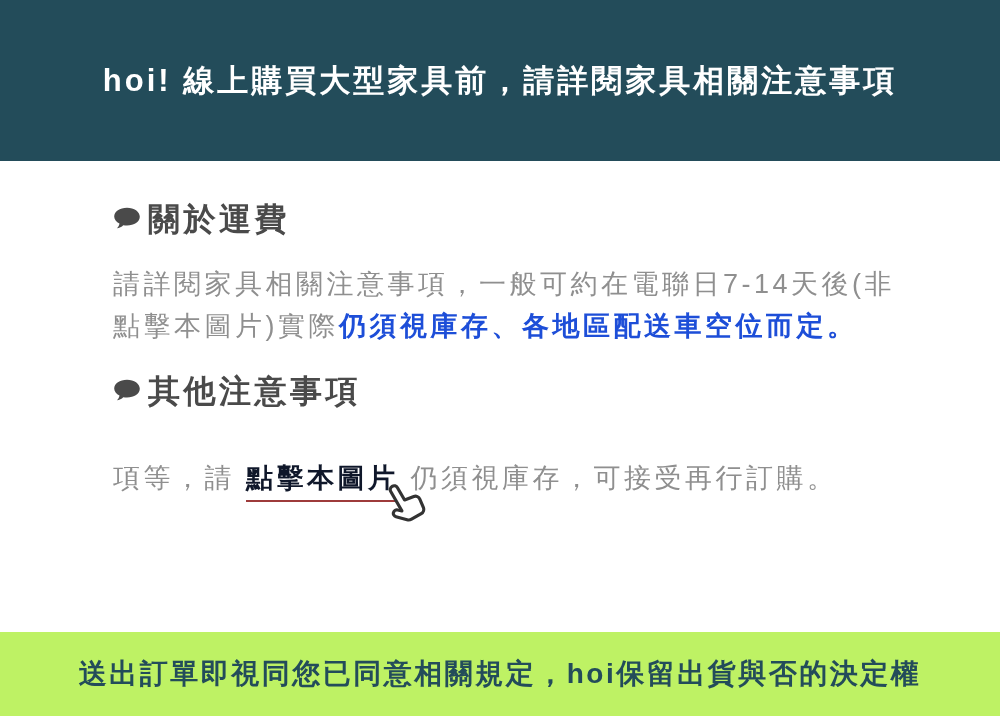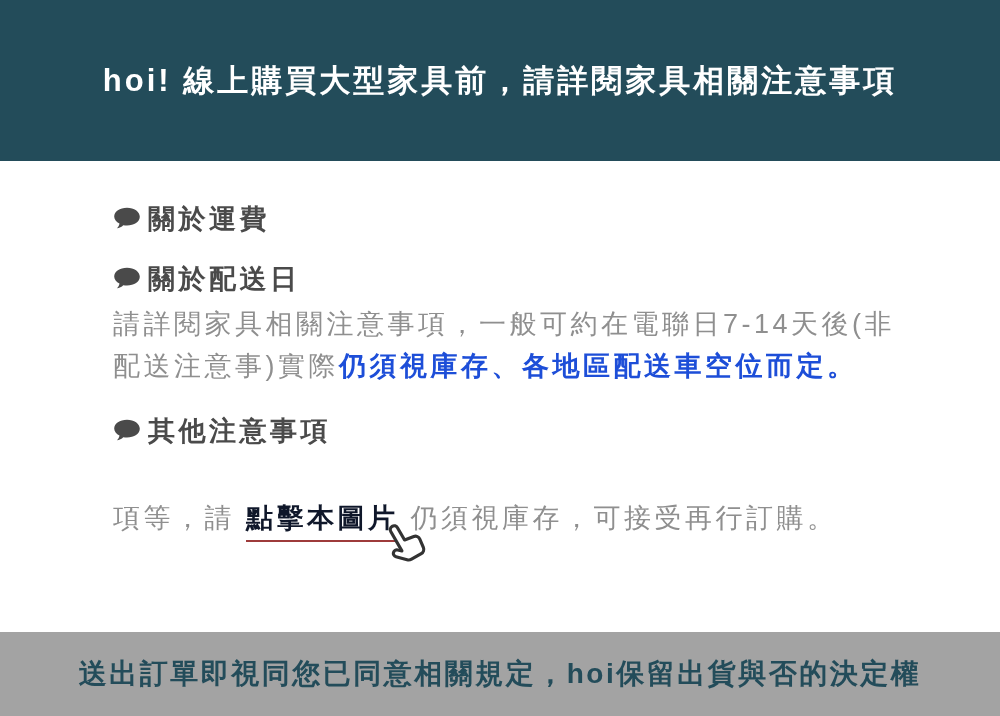--- a/index.html
+++ b/index.html
@@ -43,21 +43,21 @@
   }
   .bubble {
     width: 28px; height: 24px;
     margin-right: 7px;
     display: inline-flex;
     color: #4a4a4a;
     flex: 0 0 auto;
   }
   .bubble svg { width: 28px; height: 24px; }
   .sec-title {
-    font-size: 27px;
+    font-size: 32px;
     font-weight: bold;
     color: #4a4a4a;
     letter-spacing: 3.5px;
     white-space: nowrap;
   }
   .sec-body {
     font-size: 27px;
     color: #8f8f8f;
     letter-spacing: 3.5px;
     line-height: 42px;
@@ -87,21 +87,21 @@
     left: calc(100% - 18px);
     top: 22px;
     width: 46px; height: 48px;
     pointer-events: none;
   }
   .hand svg { width: 46px; height: 48px; }
 
   
   .band-bottom {
     height: 84px; flex: 0 0 84px;
-    background: #a3a3a3;
+    background: #bef264;
     display: flex; align-items: center; justify-content: center;
   }
   .footer-text {
     color: #234c5a;
     font-size: 28px;
     font-weight: bold;
     letter-spacing: 2.5px;
     white-space: nowrap;
   }
 </style>
@@ -121,31 +121,23 @@
         <span class="bubble">
           <svg viewBox="0 0 34 30" aria-hidden="true">
             <path fill="currentColor" d="M17 1 C8 1 1 5.8 1 11.8 c0 3.6 2.6 6.8 6.6 8.7 -0.4 2.6 -1.6 4.7 -3.5 6 3.4 -0.2 6.3 -1.7 8.2 -3.8 1.5 0.3 3.1 0.5 4.7 0.5 9 0 16 -4.8 16 -10.9 C33 5.8 26 1 17 1 z"></path>
           </svg>
         </span>
         <span class="sec-title">關於運費</span>
       </div>
     </section>
 
     <section class="sec">
-      <div class="sec-head">
-        <span class="bubble">
-          <svg viewBox="0 0 34 30" aria-hidden="true">
-            <path fill="currentColor" d="M17 1 C8 1 1 5.8 1 11.8 c0 3.6 2.6 6.8 6.6 8.7 -0.4 2.6 -1.6 4.7 -3.5 6 3.4 -0.2 6.3 -1.7 8.2 -3.8 1.5 0.3 3.1 0.5 4.7 0.5 9 0 16 -4.8 16 -10.9 C33 5.8 26 1 17 1 z"></path>
-          </svg>
-        </span>
-        <span class="sec-title">關於配送日</span>
-      </div>
       <p class="sec-body">
         <span>請詳閱家具相關注意事項，一般可約在電聯日7-14天後(非</span><br>
-        <span>配送注意事)實際</span><span class="em-red">仍須視庫存、各地區配送車空位而定。</span>
+        <span>點擊本圖片)實際</span><span class="em-red">仍須視庫存、各地區配送車空位而定。</span>
       </p>
     </section>
 
     <section class="sec">
       <div class="sec-head">
         <span class="bubble">
           <svg viewBox="0 0 34 30" aria-hidden="true">
             <path fill="currentColor" d="M17 1 C8 1 1 5.8 1 11.8 c0 3.6 2.6 6.8 6.6 8.7 -0.4 2.6 -1.6 4.7 -3.5 6 3.4 -0.2 6.3 -1.7 8.2 -3.8 1.5 0.3 3.1 0.5 4.7 0.5 9 0 16 -4.8 16 -10.9 C33 5.8 26 1 17 1 z"></path>
           </svg>
         </span>

